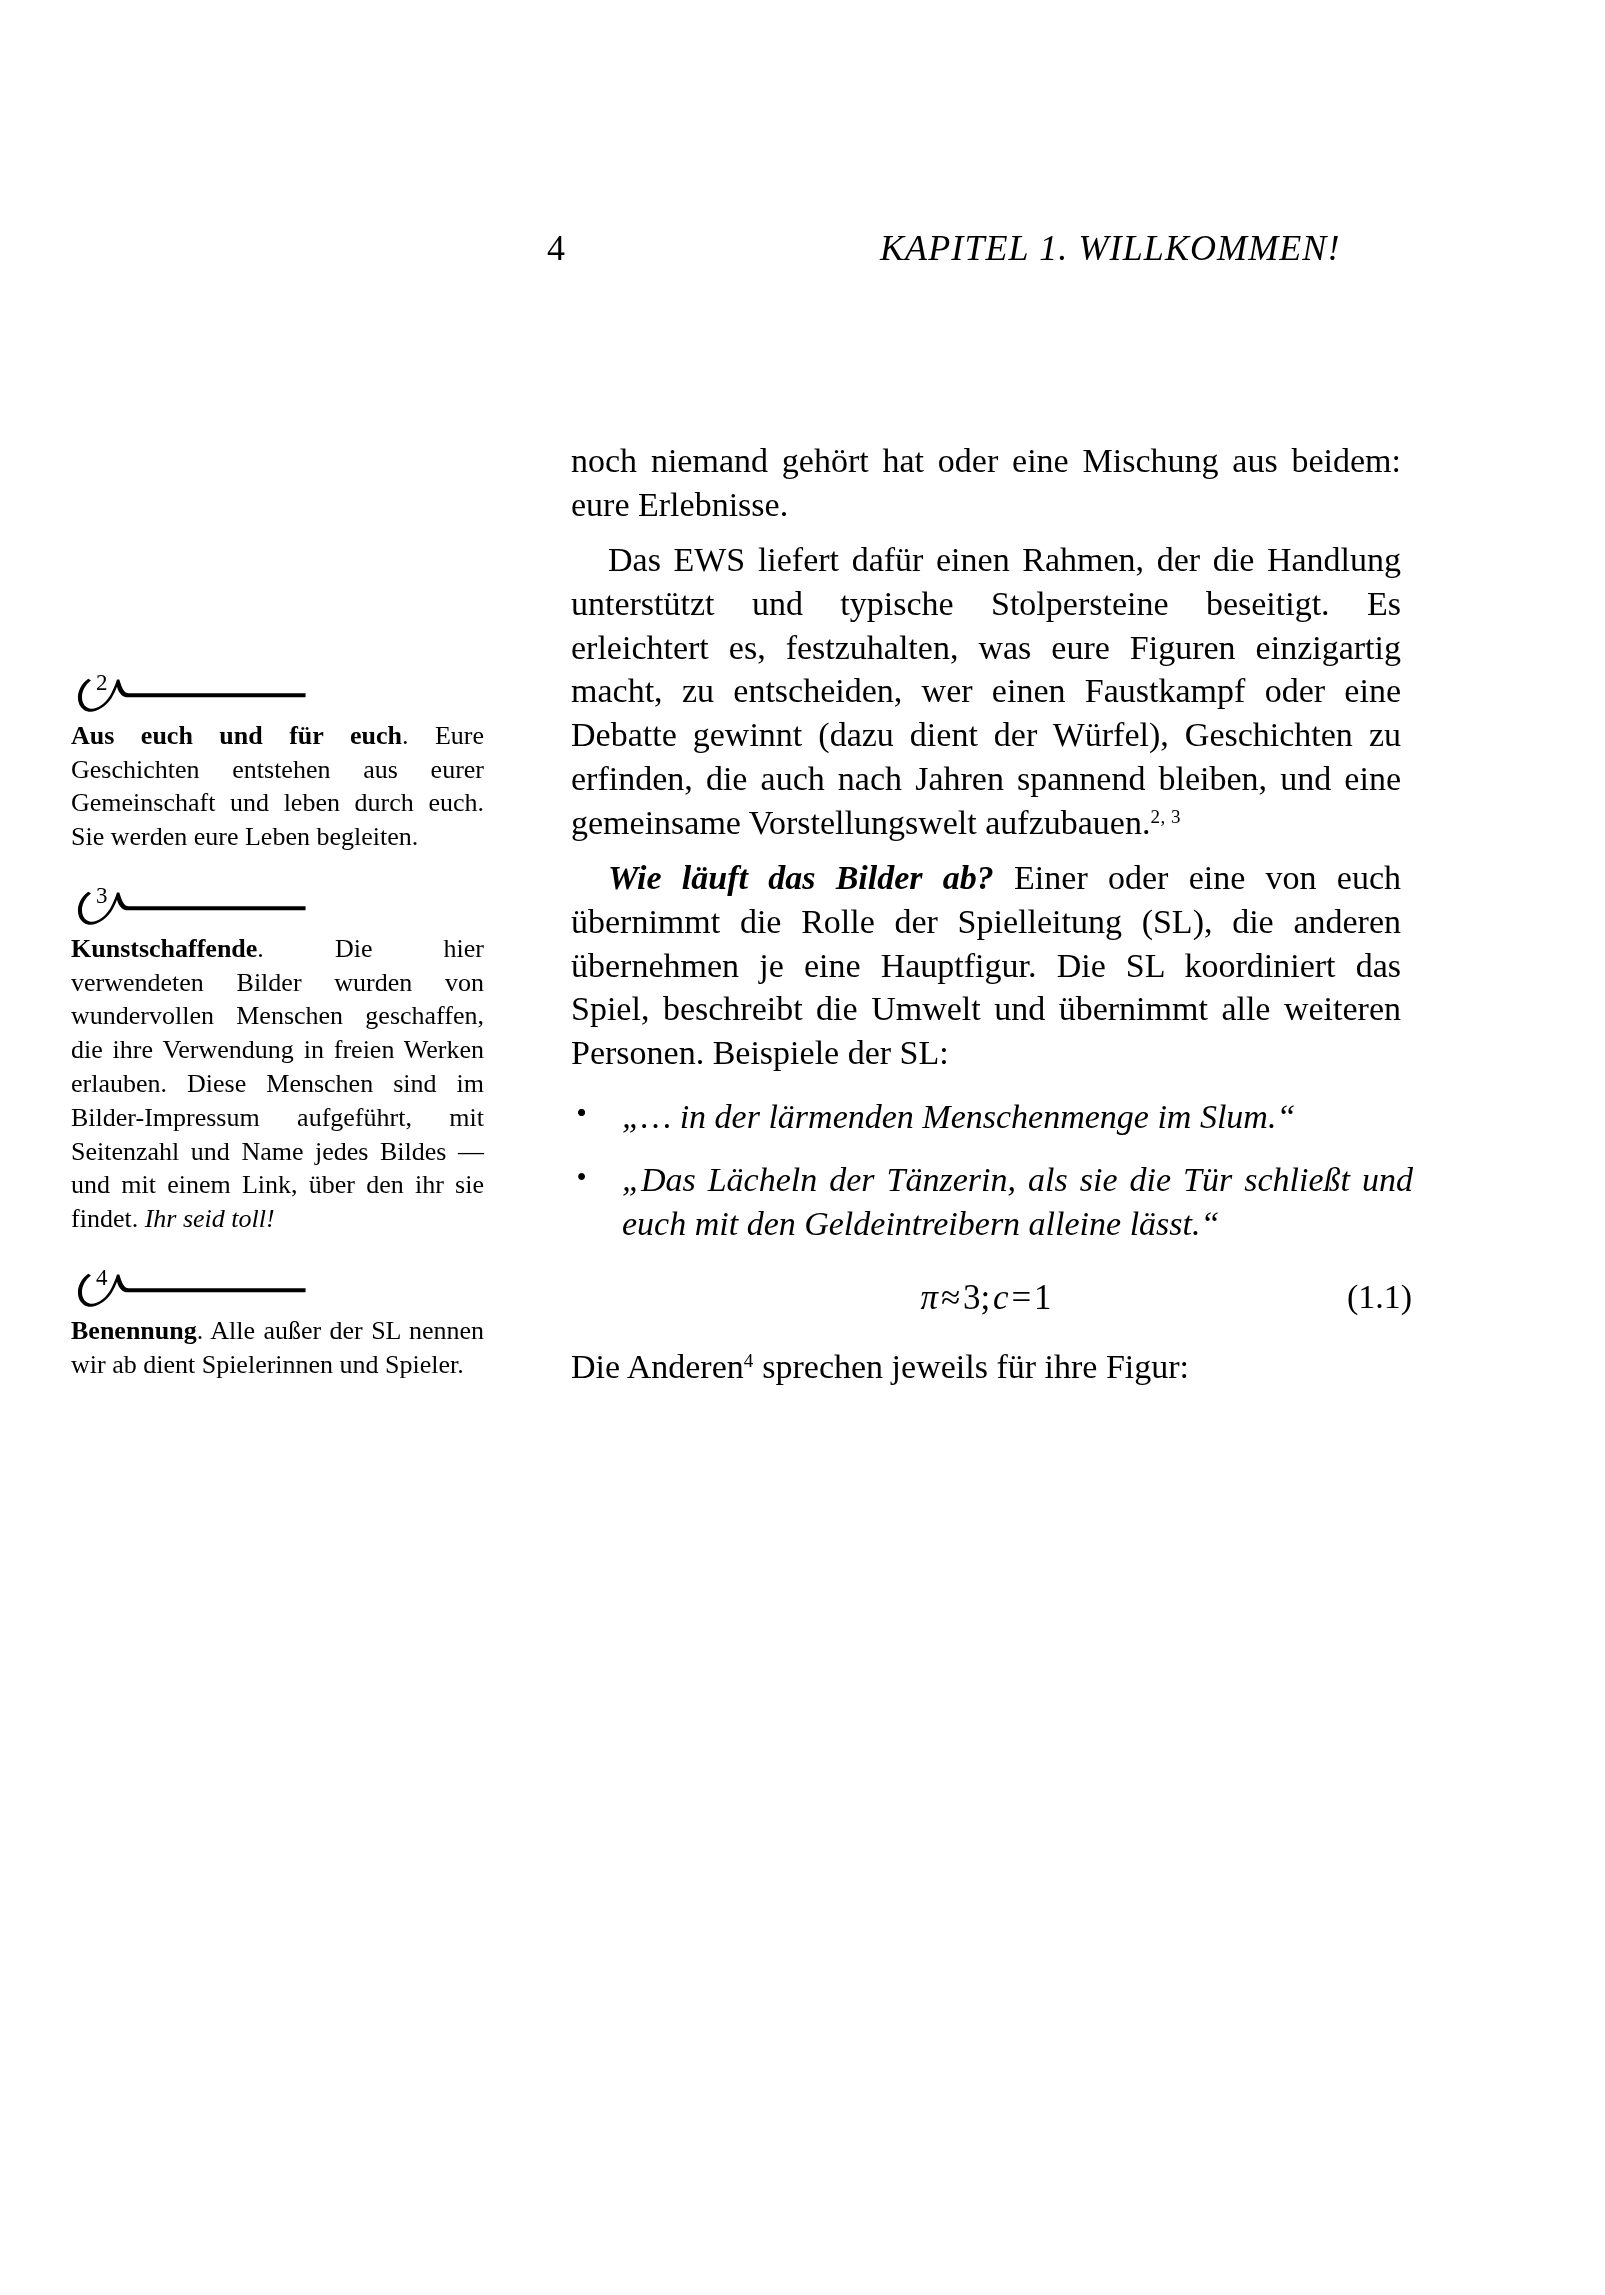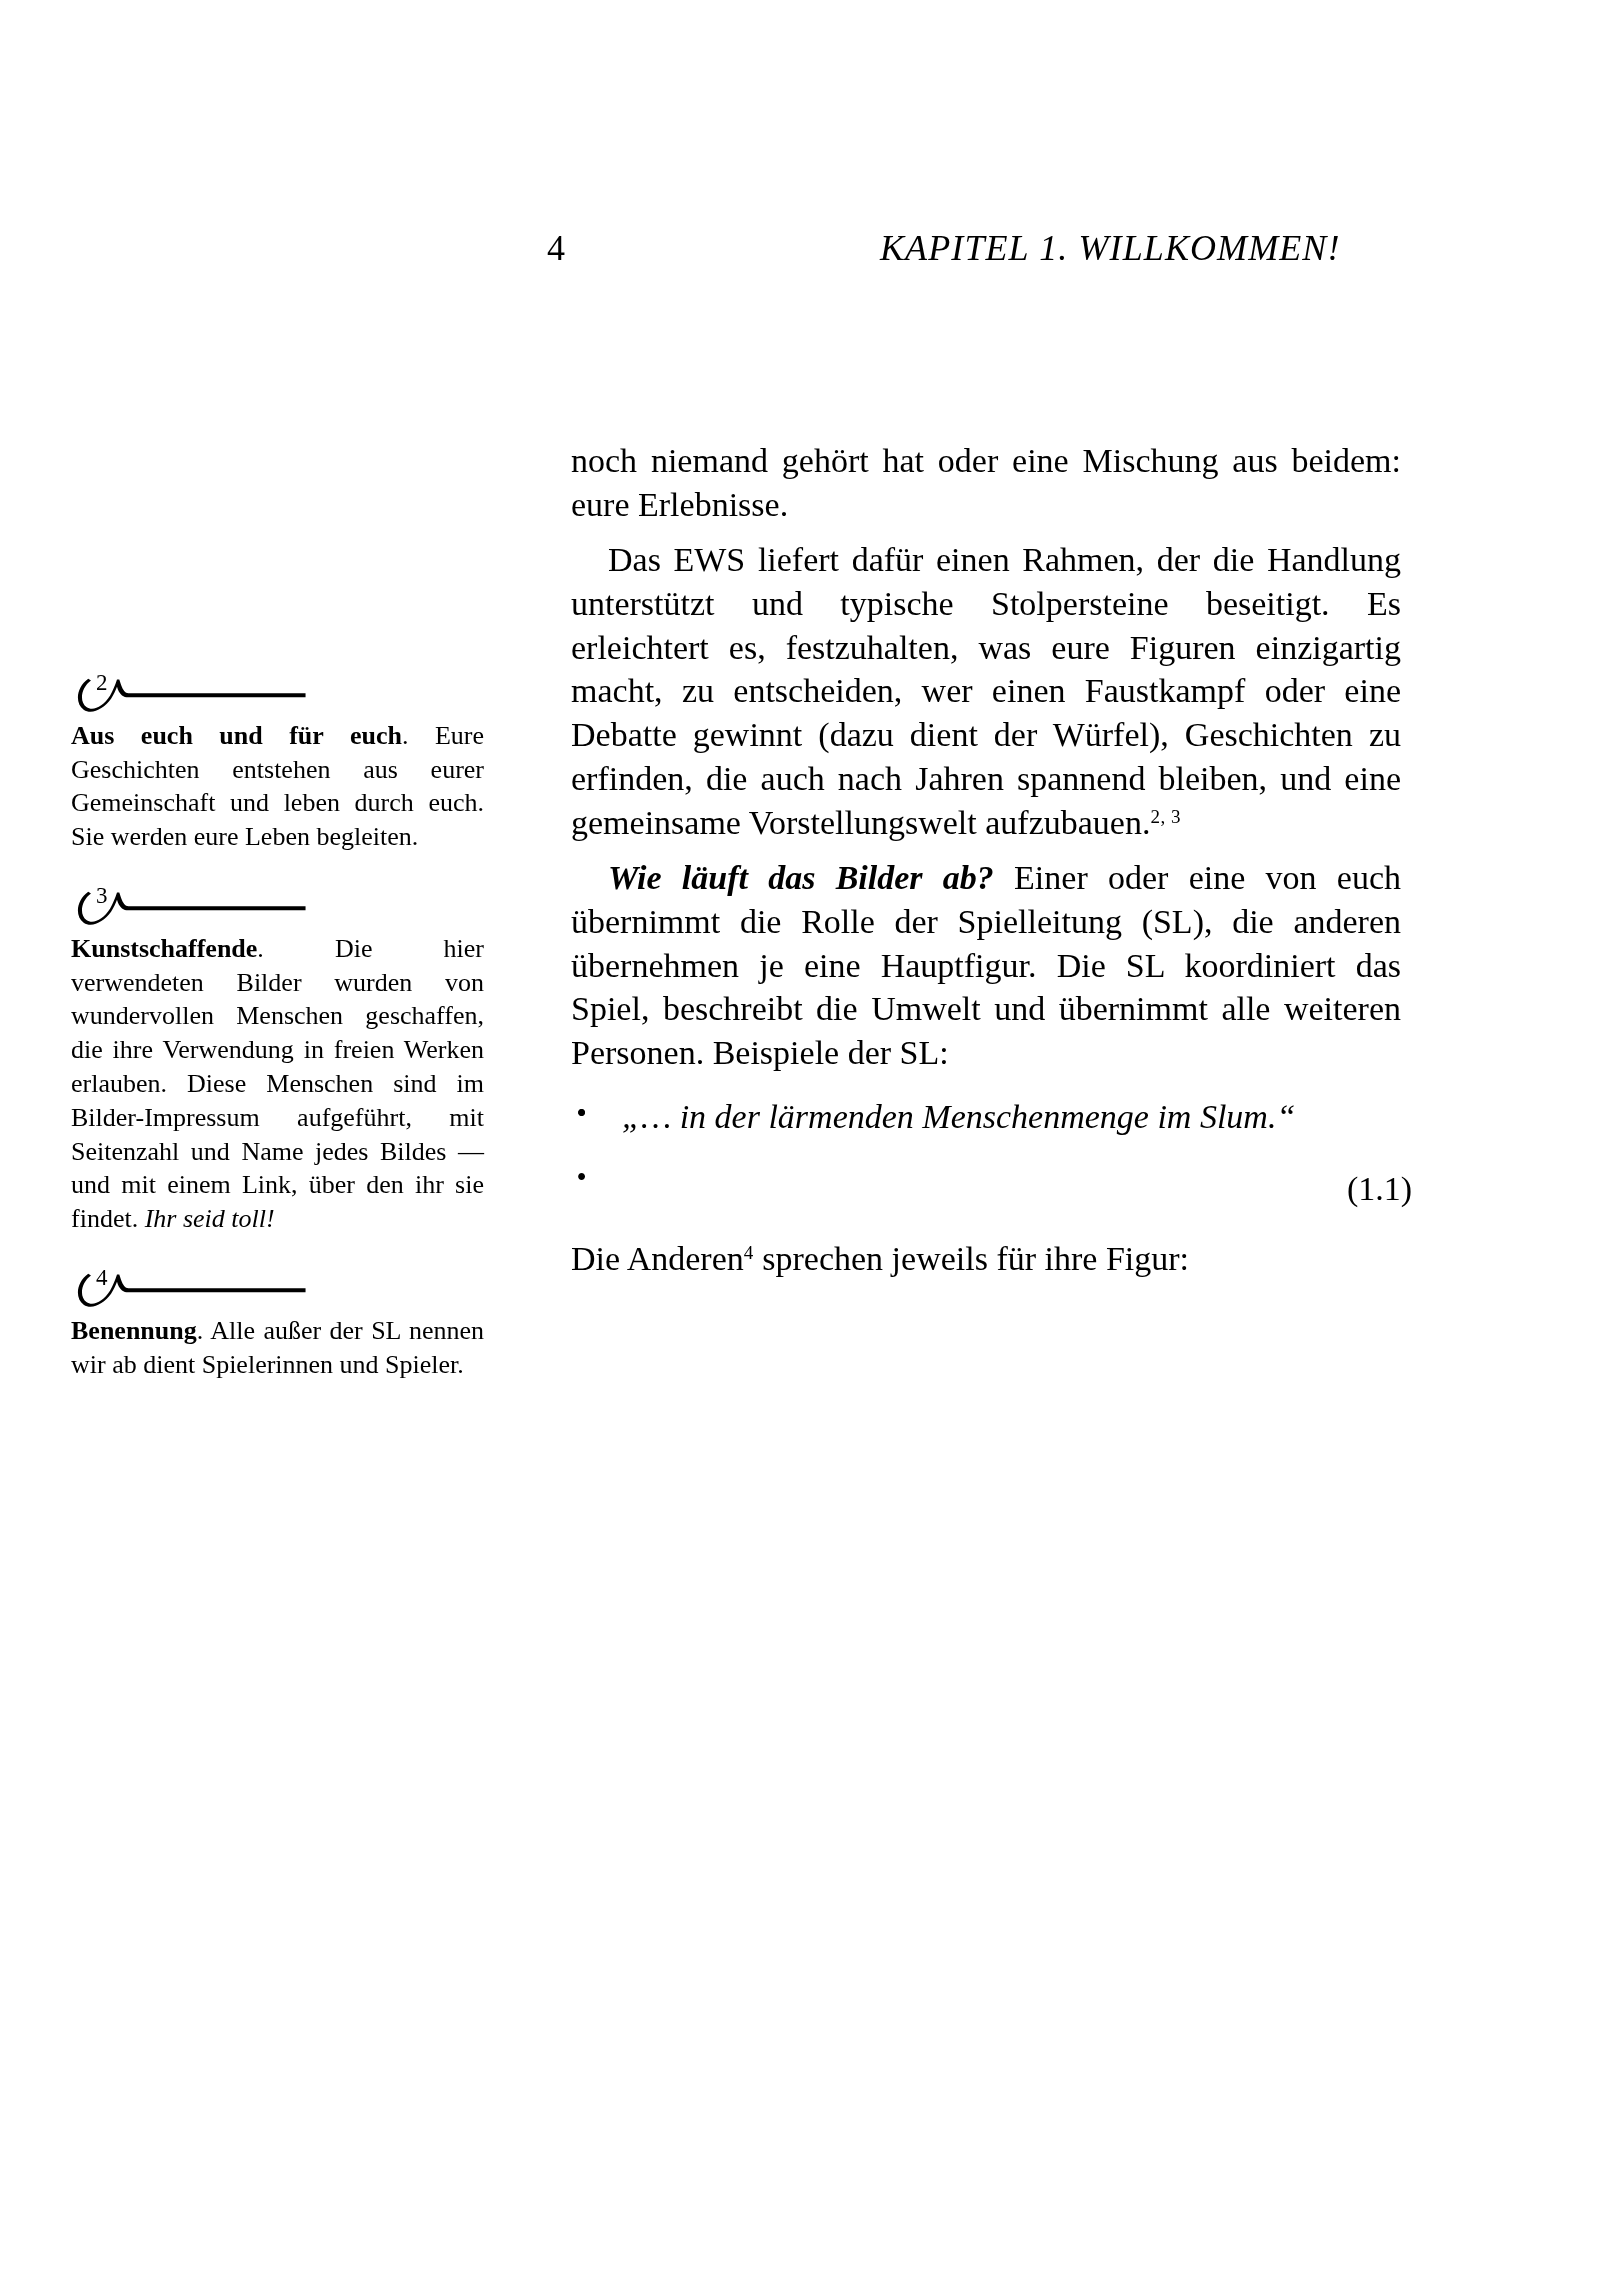--- a/index.html
+++ b/index.html
@@ -247,24 +247,26 @@
     <ul class="sl-examples">
       <li>
         <span class="bullet">•</span>
       </li>
       <li>
         <span class="bullet">•</span>
         <span>„… in der lärmenden Menschenmenge im Slum.“</span>
       </li>
       <li>
         <span class="bullet">•</span>
+        <span>„Das Lächeln der Tänzerin, als sie die Tür schließt und euch mit den Geldeintreibern alleine lässt.“</span>
       </li>
     </ul>
 
     <div class="equation-row">
+      <div class="equation-body"><span class="mi">π</span><span class="mo">≈</span><span>3</span><span>;</span> <span class="mi">c</span><span class="mo">=</span><span>1</span></div>
       <div class="equation-tag">(1.1)</div>
     </div>
 
     <p><span>Die Anderen</span><sup class="fnmark">4</sup><span> sprechen jeweils für ihre Figur:</span></p>
 
   </div>
 
 </div>
 
 

